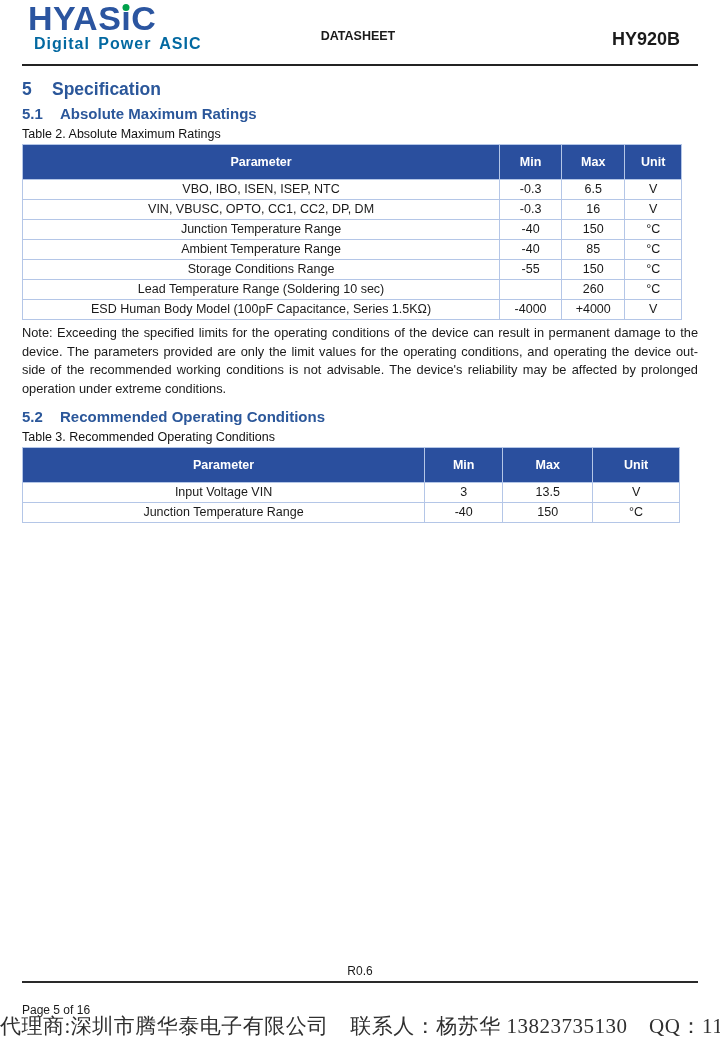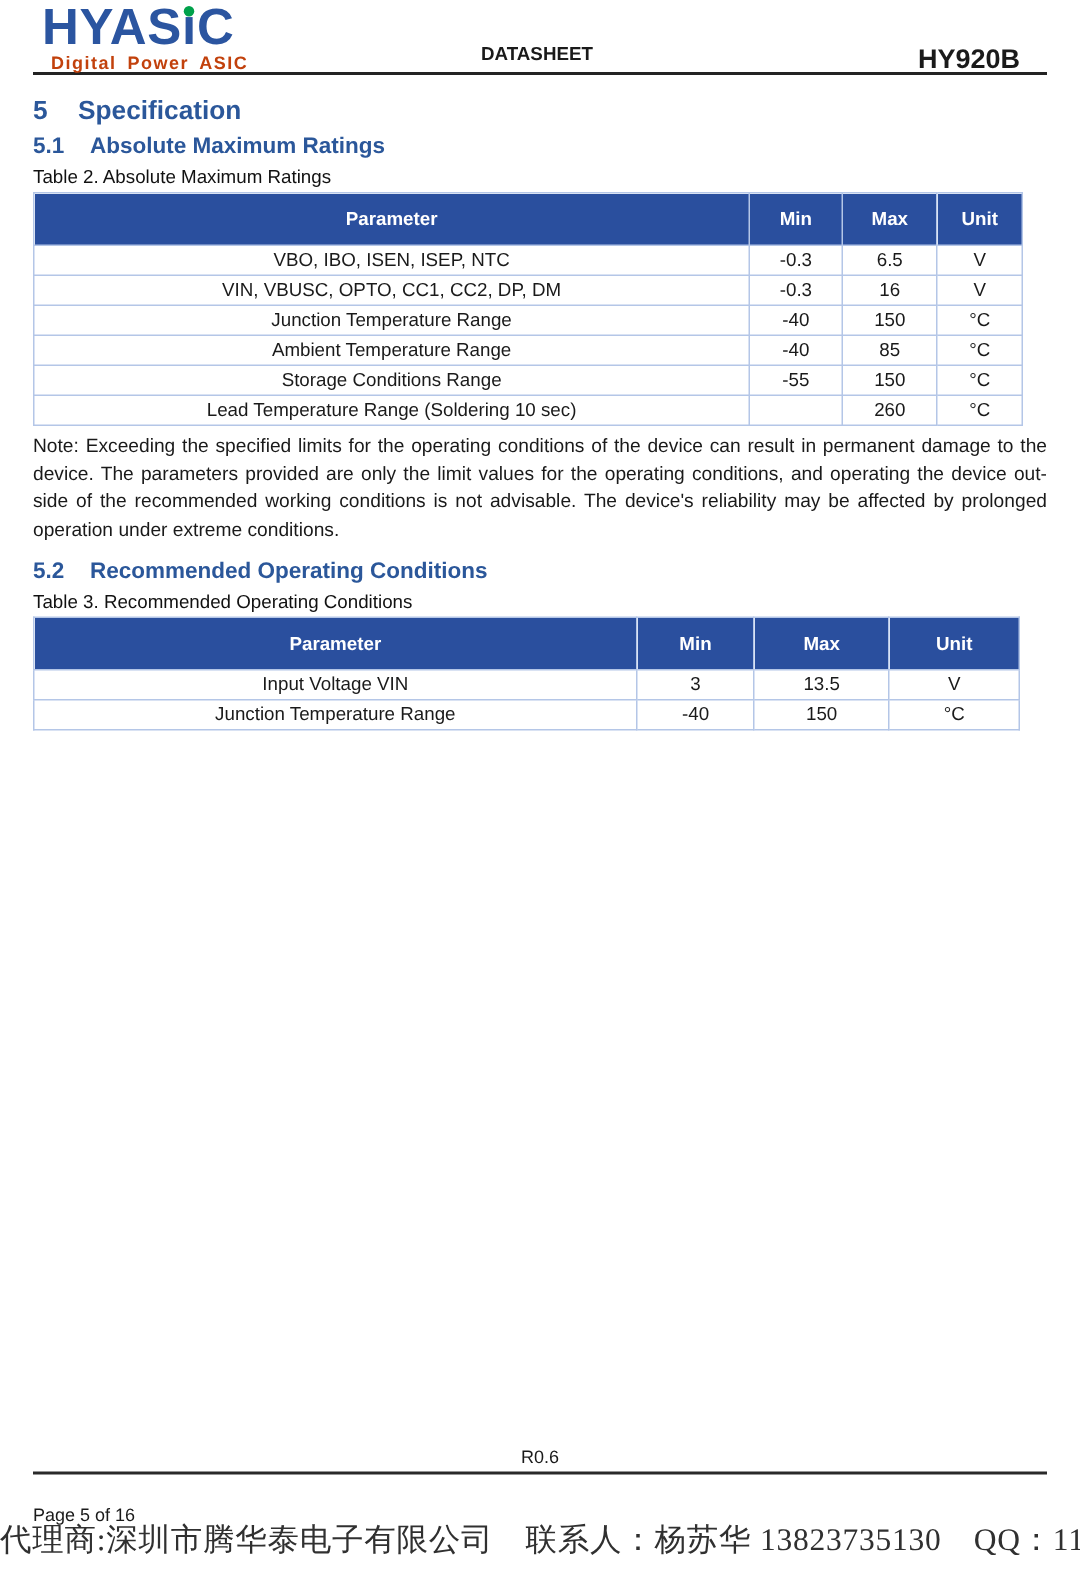--- a/index.html
+++ b/index.html
@@ -6,33 +6,33 @@
   html,body { width:720px; height:1050px; }
   body {
     font-family:"Liberation Sans","DejaVu Sans",sans-serif;
     background:#ffffff;
     color:#1a1a1a;
     position:relative;
     overflow:hidden;
   }
 
   
-  .topbar { position:relative; height:48px; }
+  .topbar { position:relative; height:64px; }
   .logo { position:absolute; left:28px; top:2px; }
   .logo-text {
     font-size:34px; font-weight:bold; color:#2b55a0;
     letter-spacing:0.5px; line-height:32px;
   }
   .logo-i { position:relative; display:inline-block; }
   .logo-i .i-dot {
     position:absolute; top:2px; left:50%; transform:translateX(-50%);
     width:7px; height:7px; border-radius:50%; background:#00a14b;
   }
   .logo-tagline {
-    font-size:12px; font-weight:bold; color:#c2410c;
+    font-size:16px; font-weight:bold; color:#0369a1;
     letter-spacing:1px; word-spacing:3px; margin:1px 16px 0 6px;
   }
   .doc-type {
     position:absolute; left:0; right:4px; top:29px;
     text-align:center; font-size:12.5px; font-weight:600; color:#1a1a1a;
   }
   .doc-part {
     position:absolute; right:40px; top:29px;
     font-size:18px; font-weight:600; color:#1a1a1a;
   }
@@ -165,20 +165,26 @@
         <td>-55</td>
         <td>150</td>
         <td>°C</td>
       </tr>
       <tr>
         <td>Lead Temperature Range (Soldering 10 sec)</td>
         <td></td>
         <td>260</td>
         <td>°C</td>
       </tr>
+      <tr>
+        <td>ESD Human Body Model (100pF Capacitance, Series 1.5KΩ)</td>
+        <td>-4000</td>
+        <td>+4000</td>
+        <td>V</td>
+      </tr>
     </tbody>
   </table>
 
   <div class="note">
     <div class="ln just">Note: Exceeding the specified limits for the operating conditions of the device can result in permanent damage to the</div>
     <div class="ln just">device. The parameters provided are only the limit values for the operating conditions, and operating the device out-</div>
     <div class="ln just">side of the recommended working conditions is not advisable. The device's reliability may be affected by prolonged</div>
     <div class="ln">operation under extreme conditions.</div>
   </div>
 

